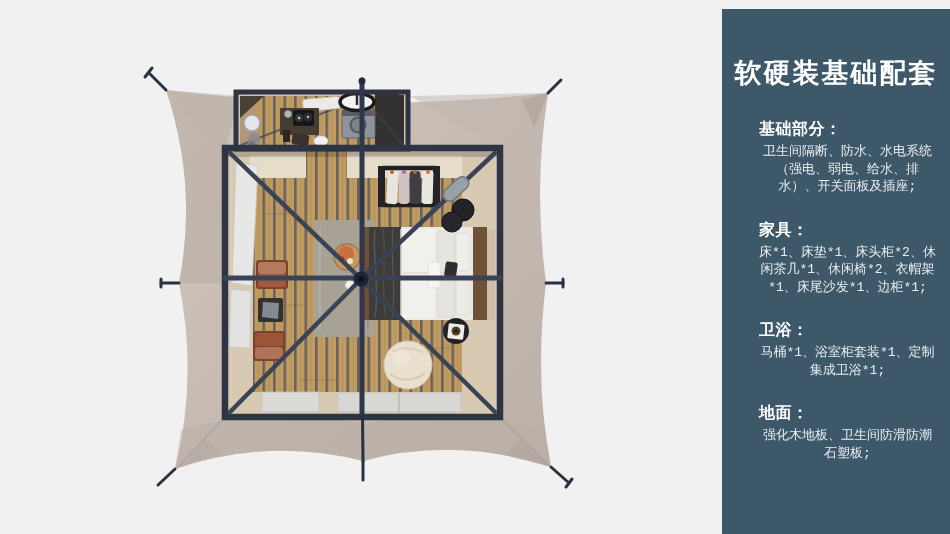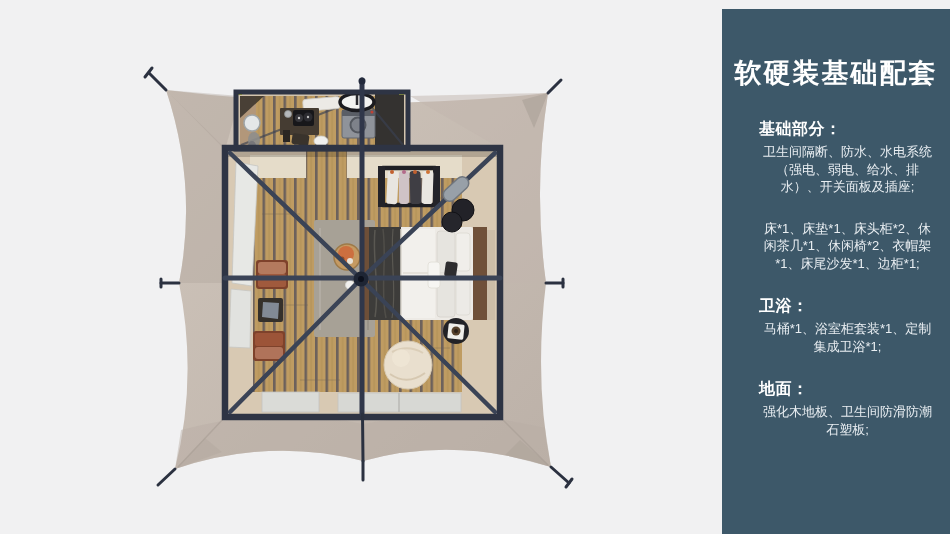--- a/index.html
+++ b/index.html
@@ -11,21 +11,21 @@
   html,body{margin:0;padding:0;background:#888;}
   .stage{position:relative;width:950px;height:534px;overflow:hidden;background:var(--page_bg);
          font-family:"Liberation Sans","DejaVu Sans",sans-serif;}
   .render-area{position:absolute;left:0;top:0;width:722px;height:534px;}
   .render-area svg{display:block;}
   .sidebar{position:absolute;left:722px;top:0;width:228px;height:534px;background:var(--sidebar_bg);
            color:var(--sidebar_text);box-sizing:border-box;margin-top:9px;}
   .sb-title{font-size:27px;font-weight:700;letter-spacing:2px;text-align:center;margin:46px 0 0 0;
             color:var(--sidebar_text);}
   .sb-content{padding:28px 14px 0 37px;}
-  .sec{margin:0 0 24px 0;}
+  .sec{margin:0 0 24px 0;font-family:Liberation Mono, monospace;}
   .sec-h{font-size:16px;font-weight:700;letter-spacing:.5px;margin:0 0 3px 0;color:var(--sidebar_text);}
   .sec-b{font-size:13px;line-height:17.5px;margin:0;color:var(--sidebar_body_text);text-align:center;}
   
   .page-bg{fill:var(--page_bg);}
   .slat-wood{fill:var(--wood);} .slat-seam{fill:var(--wood_seam);}
   .floor{fill:var(--floor_beige);} .band{fill:var(--cream_band);} .rug{fill:var(--rug);}
   .frame{stroke:var(--frame);fill:none;} .beam{stroke:var(--beam);}
   .guy{stroke:#2b3140;stroke-width:3;stroke-linecap:round;}
 </style>
 </head>
@@ -251,20 +251,21 @@
   </div>
 
   <aside class="sidebar">
     <h1 class="sb-title">软硬装基础配套</h1>
     <div class="sb-content">
       <div class="sec">
         <p class="sec-h">基础部分：</p>
         <p class="sec-b">卫生间隔断、防水、水电系统（强电、弱电、给水、排水）、开关面板及插座;</p>
       </div>
       <div class="sec">
+        <p class="sec-h">家具：</p>
         <p class="sec-b">床*1、床垫*1、床头柜*2、休闲茶几*1、休闲椅*2、衣帽架*1、床尾沙发*1、边柜*1;</p>
       </div>
       <div class="sec">
         <p class="sec-h">卫浴：</p>
         <p class="sec-b">马桶*1、浴室柜套装*1、定制集成卫浴*1;</p>
       </div>
       <div class="sec">
         <p class="sec-h">地面：</p>
         <p class="sec-b">强化木地板、卫生间防滑防潮石塑板;</p>
       </div>

